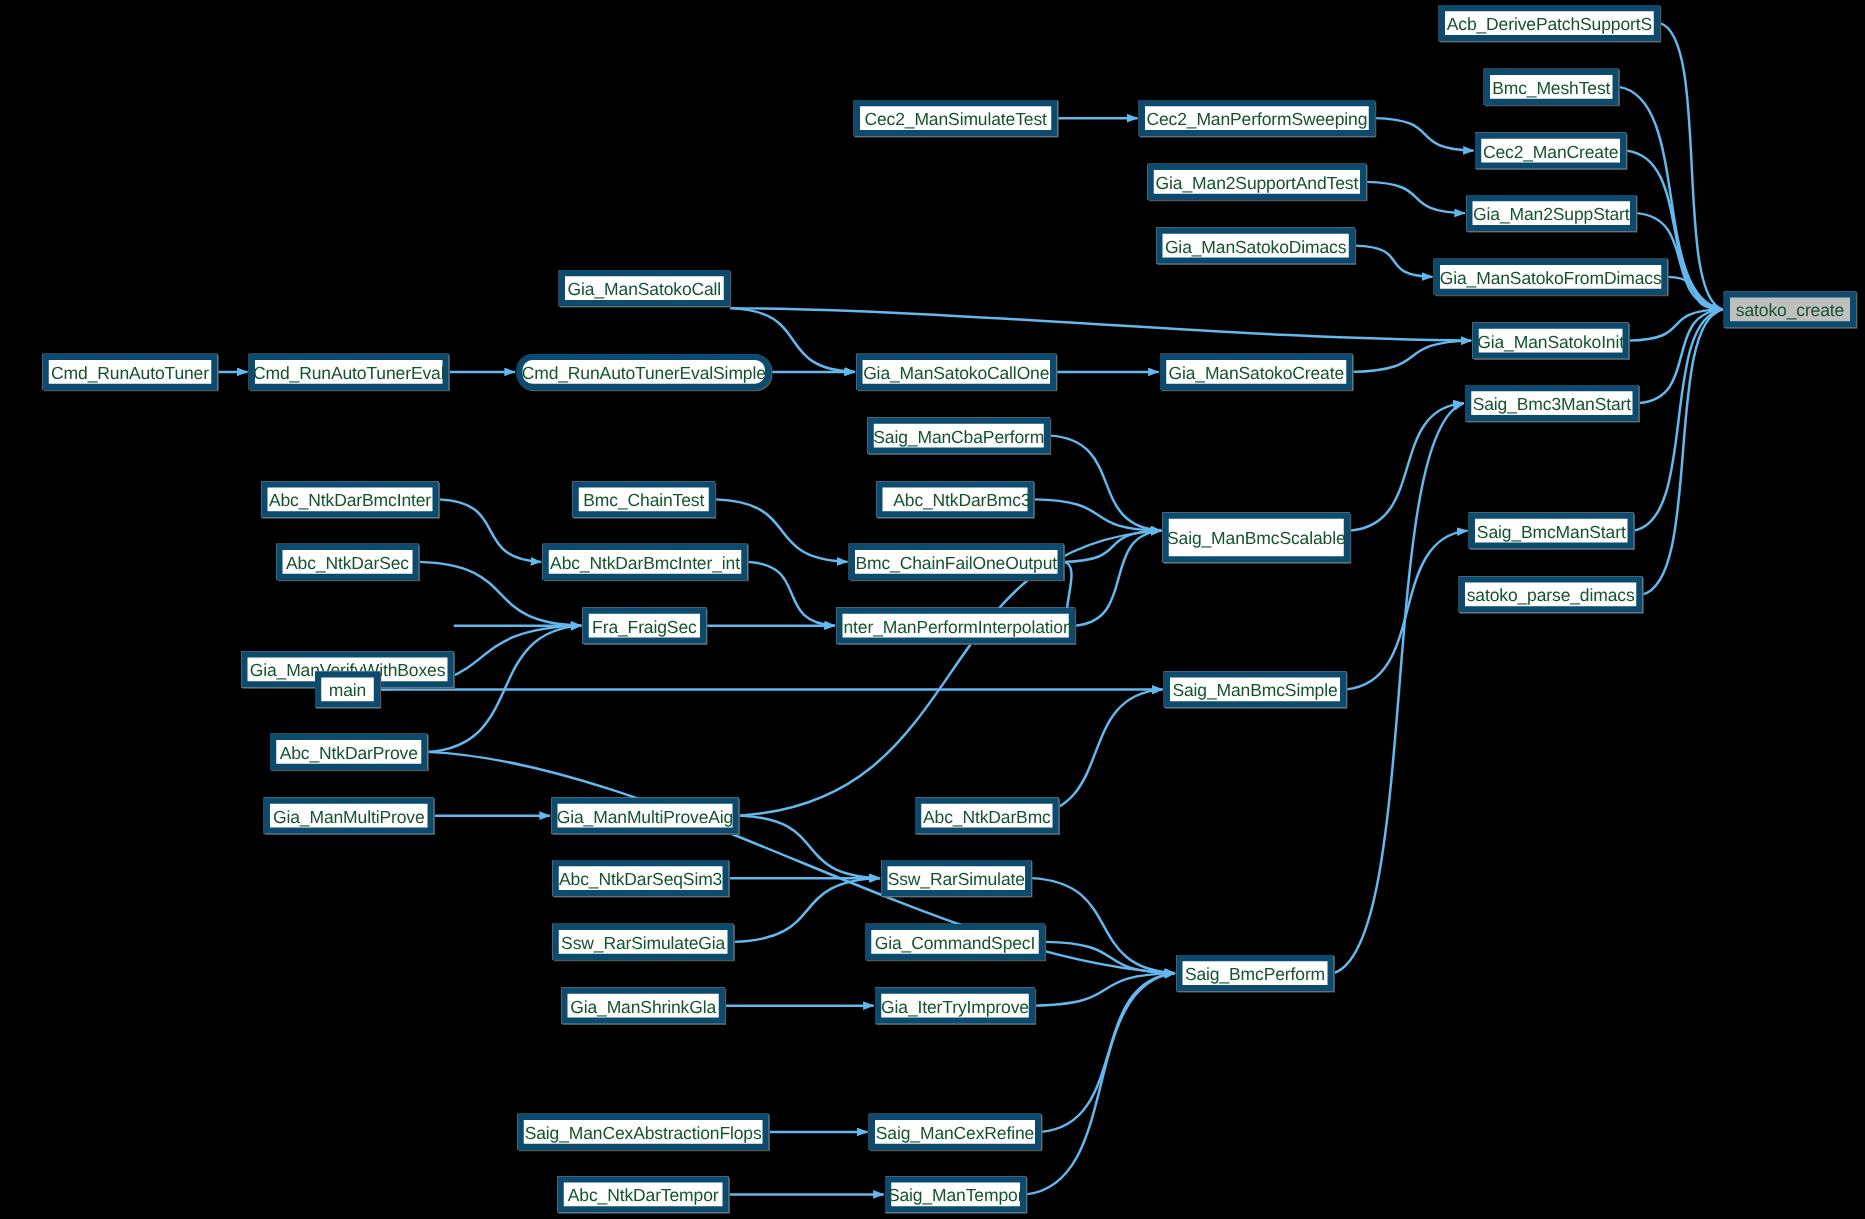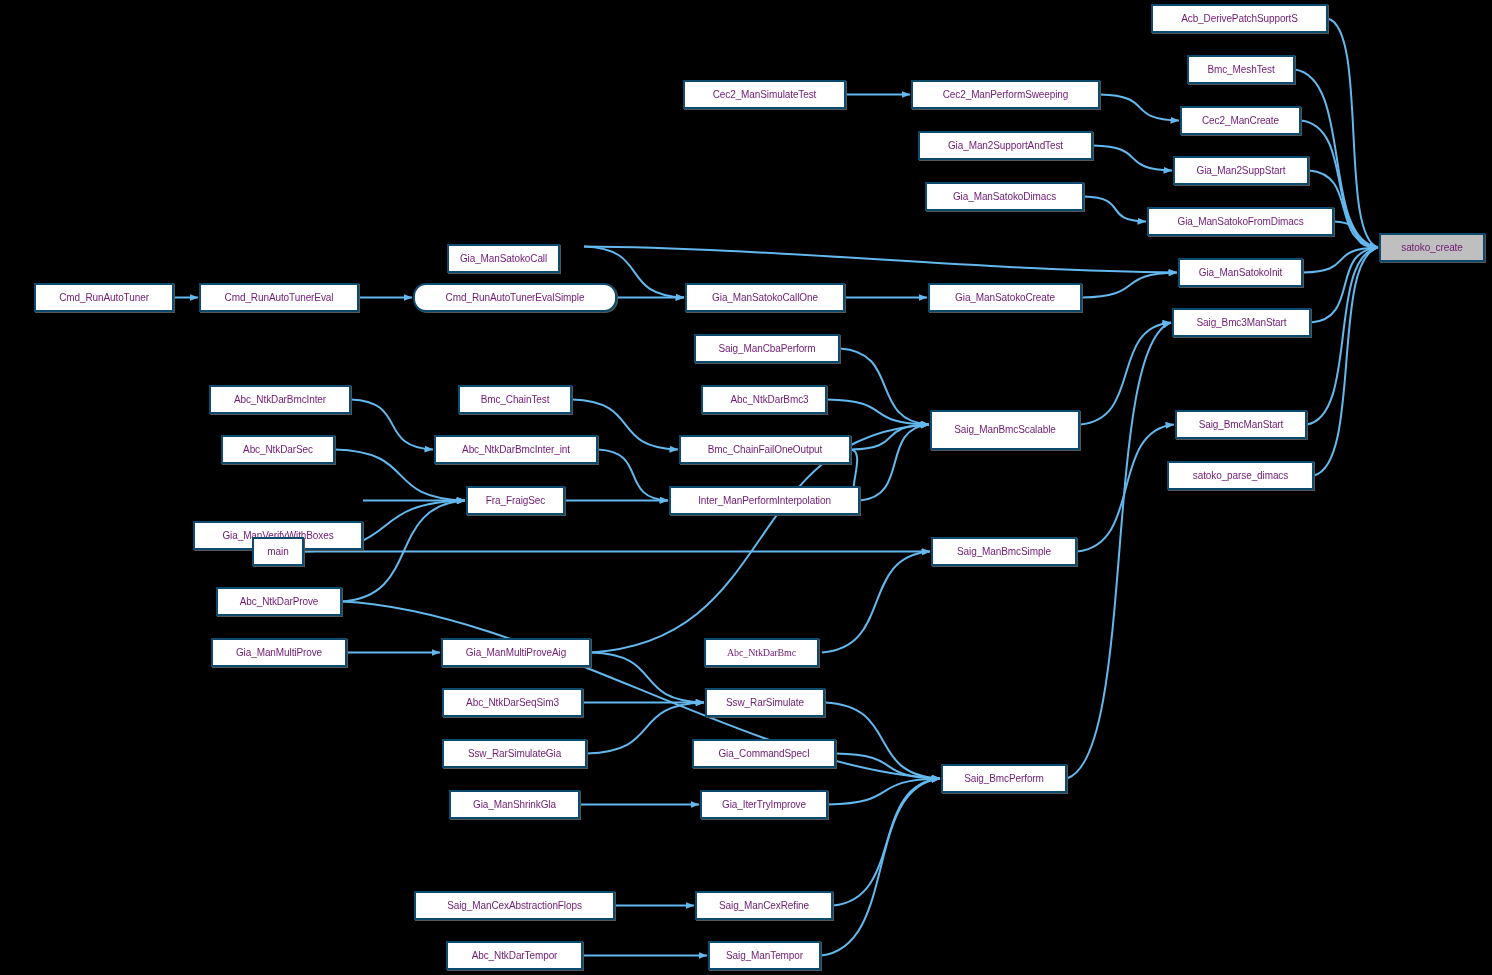--- a/index.html
+++ b/index.html
@@ -8,24 +8,24 @@
     width:1492px;height:975px;
     background:#000;
     font-family:"Liberation Sans", sans-serif;
     overflow:hidden;
   }
   svg#edges{position:absolute;left:0;top:0;width:1492px;height:975px;}
   .node{
     position:absolute;
     box-sizing:border-box;
     background:#fff;
-    border:2px solid #0c4a6e;
+    border:5px solid #0c4a6e;
     box-shadow:1px 1px 0 #555;
-    color:#701a75;
-    font-size:10px;
+    color:#14532d;
+    font-size:14px;
     line-height:1;
     display:flex;
     align-items:center;
     justify-content:center;
     white-space:nowrap;
     letter-spacing:-0.1px;
     z-index:5;
   }
   .node.focus{background:#bfbfbf;}
 </style>
@@ -98,21 +98,21 @@
       <div class="node" style="left: 1151px; top: 4px; width: 177px; height: 29px;">Acb_DerivePatchSupportS</div>
       <div class="node" style="left: 1187px; top: 55px; width: 108px; height: 29px;">Bmc_MeshTest</div>
       <div class="node" style="left: 683px; top: 80px; width: 163px; height: 29px;">Cec2_ManSimulateTest</div>
       <div class="node" style="left: 911px; top: 80px; width: 189px; height: 29px;">Cec2_ManPerformSweeping</div>
       <div class="node" style="left: 1180px; top: 106px; width: 121px; height: 29px;">Cec2_ManCreate</div>
       <div class="node" style="left: 918px; top: 131px; width: 175px; height: 29px;">Gia_Man2SupportAndTest</div>
       <div class="node" style="left: 1173px; top: 156px; width: 136px; height: 29px;">Gia_Man2SuppStart</div>
       <div class="node" style="left: 925px; top: 182px; width: 159px; height: 29px;">Gia_ManSatokoDimacs</div>
       <div class="node" style="left: 1147px; top: 207px; width: 187px; height: 29px;">Gia_ManSatokoFromDimacs</div>
       <div class="node focus" style="left: 1379px; top: 233px; width: 106px; height: 29px;">satoko_create</div>
-      <div class="node" style="left: 447px; top: 244px; width: 113px; height: 29px;">Gia_ManSatokoCall</div>
+      <div class="node" style="left: 447px; top: 216px; width: 137px; height: 29px;">Gia_ManSatokoCall</div>
       <div class="node" style="left: 1178px; top: 258px; width: 125px; height: 29px;">Gia_ManSatokoInit</div>
       <div class="node" style="left: 6px; top: 283px; width: 140px; height: 29px; margin-left: 28px;">Cmd_RunAutoTuner</div>
       <div class="node" style="left: 199px; top: 283px; width: 160px; height: 29px;">Cmd_RunAutoTunerEval</div>
       <div class="node" style="left: 413px; top: 283px; width: 204px; height: 29px; border-radius: 13px;">Cmd_RunAutoTunerEvalSimple</div>
       <div class="node" style="left: 685px; top: 283px; width: 160px; height: 29px;">Gia_ManSatokoCallOne</div>
       <div class="node" style="left: 928px; top: 283px; width: 154px; height: 29px;">Gia_ManSatokoCreate</div>
       <div class="node" style="left: 1172px; top: 308px; width: 139px; height: 29px;">Saig_Bmc3ManStart</div>
       <div class="node" style="left: 694px; top: 334px; width: 146px; height: 29px;">Saig_ManCbaPerform</div>
       <div class="node" style="left: 209px; top: 385px; width: 142px; height: 29px;">Abc_NtkDarBmcInter</div>
       <div class="node" style="left: 458px; top: 385px; width: 114px; height: 29px;">Bmc_ChainTest</div>
@@ -124,21 +124,21 @@
       <div class="node" style="left: 679px; top: 435px; width: 172px; height: 29px;">Bmc_ChainFailOneOutput</div>
       <div class="node" style="left: 1167px; top: 461px; width: 147px; height: 29px;">satoko_parse_dimacs</div>
       <div class="node" style="left: 193px; top: 486px; width: 170px; height: 29px; margin-top: 35px;">Gia_ManVerifyWithBoxes</div>
       <div class="node" style="left: 466px; top: 486px; width: 99px; height: 29px;">Fra_FraigSec</div>
       <div class="node" style="left: 669px; top: 486px; width: 191px; height: 29px;">Inter_ManPerformInterpolation</div>
       <div class="node" style="left: 252px; top: 537px; width: 52px; height: 29px;">main</div>
       <div class="node" style="left: 931px; top: 537px; width: 146px; height: 29px;">Saig_ManBmcSimple</div>
       <div class="node" style="left: 216px; top: 587px; width: 126px; height: 29px;">Abc_NtkDarProve</div>
       <div class="node" style="left: 211px; top: 638px; width: 136px; height: 29px;">Gia_ManMultiProve</div>
       <div class="node" style="left: 441px; top: 638px; width: 150px; height: 29px;">Gia_ManMultiProveAig</div>
-      <div class="node" style="left: 704px; top: 638px; width: 115px; height: 29px; font-family: Liberation Serif, serif;">Abc_NtkDarBmc</div>
+      <div class="node" style="left: 732px; top: 638px; width: 115px; height: 29px;">Abc_NtkDarBmc</div>
       <div class="node" style="left: 442px; top: 688px; width: 141px; height: 29px;">Abc_NtkDarSeqSim3</div>
       <div class="node" style="left: 705px; top: 688px; width: 120px; height: 29px;">Ssw_RarSimulate</div>
       <div class="node" style="left: 442px; top: 739px; width: 145px; height: 29px;">Ssw_RarSimulateGia</div>
       <div class="node" style="left: 692px; top: 739px; width: 144px; height: 29px;">Gia_CommandSpecI</div>
       <div class="node" style="left: 449px; top: 790px; width: 131px; height: 29px;">Gia_ManShrinkGla</div>
       <div class="node" style="left: 700px; top: 790px; width: 128px; height: 29px;">Gia_IterTryImprove</div>
       <div class="node" style="left: 941px; top: 764px; width: 126px; height: 29px;">Saig_BmcPerform</div>
       <div class="node" style="left: 414px; top: 891px; width: 201px; height: 29px;">Saig_ManCexAbstractionFlops</div>
       <div class="node" style="left: 695px; top: 891px; width: 138px; height: 29px;">Saig_ManCexRefine</div>
       <div class="node" style="left: 446px; top: 941px; width: 137px; height: 29px;">Abc_NtkDarTempor</div>

